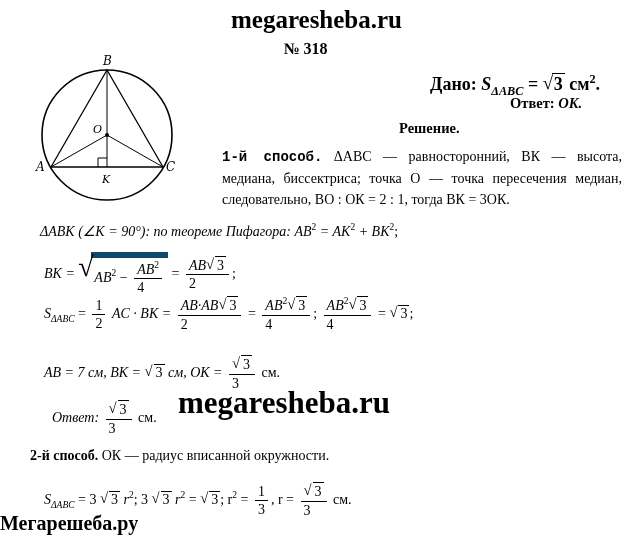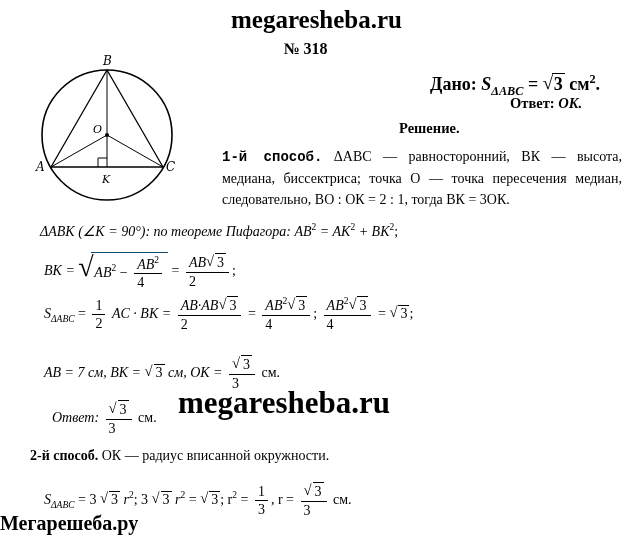--- a/index.html
+++ b/index.html
@@ -69,21 +69,21 @@
   .sq:before{
     content:"√";position:absolute;left:0;top:-1px;font-size:1.05em;
   }
   .sq .rad{border-top:1px solid #000;padding:0 2px;display:inline-block;}
   sup{font-size:0.68em;vertical-align:super;}
   sub{font-size:0.68em;vertical-align:sub;}
   .bigsq{display:inline-block;position:relative;padding-left:13px;vertical-align:middle;}
   .bigsq:before{
     content:"√";position:absolute;left:0;top:2px;font-size:28px;line-height:26px;
   }
-  .bigsq .rad{border-top:1px solid #0c4a6e;padding:2px 3px 0 3px;display:inline-block;}
+  .bigsq .rad{border-top:6px solid #0c4a6e;padding:2px 3px 0 3px;display:inline-block;}
 </style>
 </head>
 <body>
 
 <div class="wm-top">megaresheba.ru</div>
 
 <div class="task-no">№ 318</div>
 
 <div class="figure">
   <svg width="175" height="170" viewBox="0 0 175 170">

